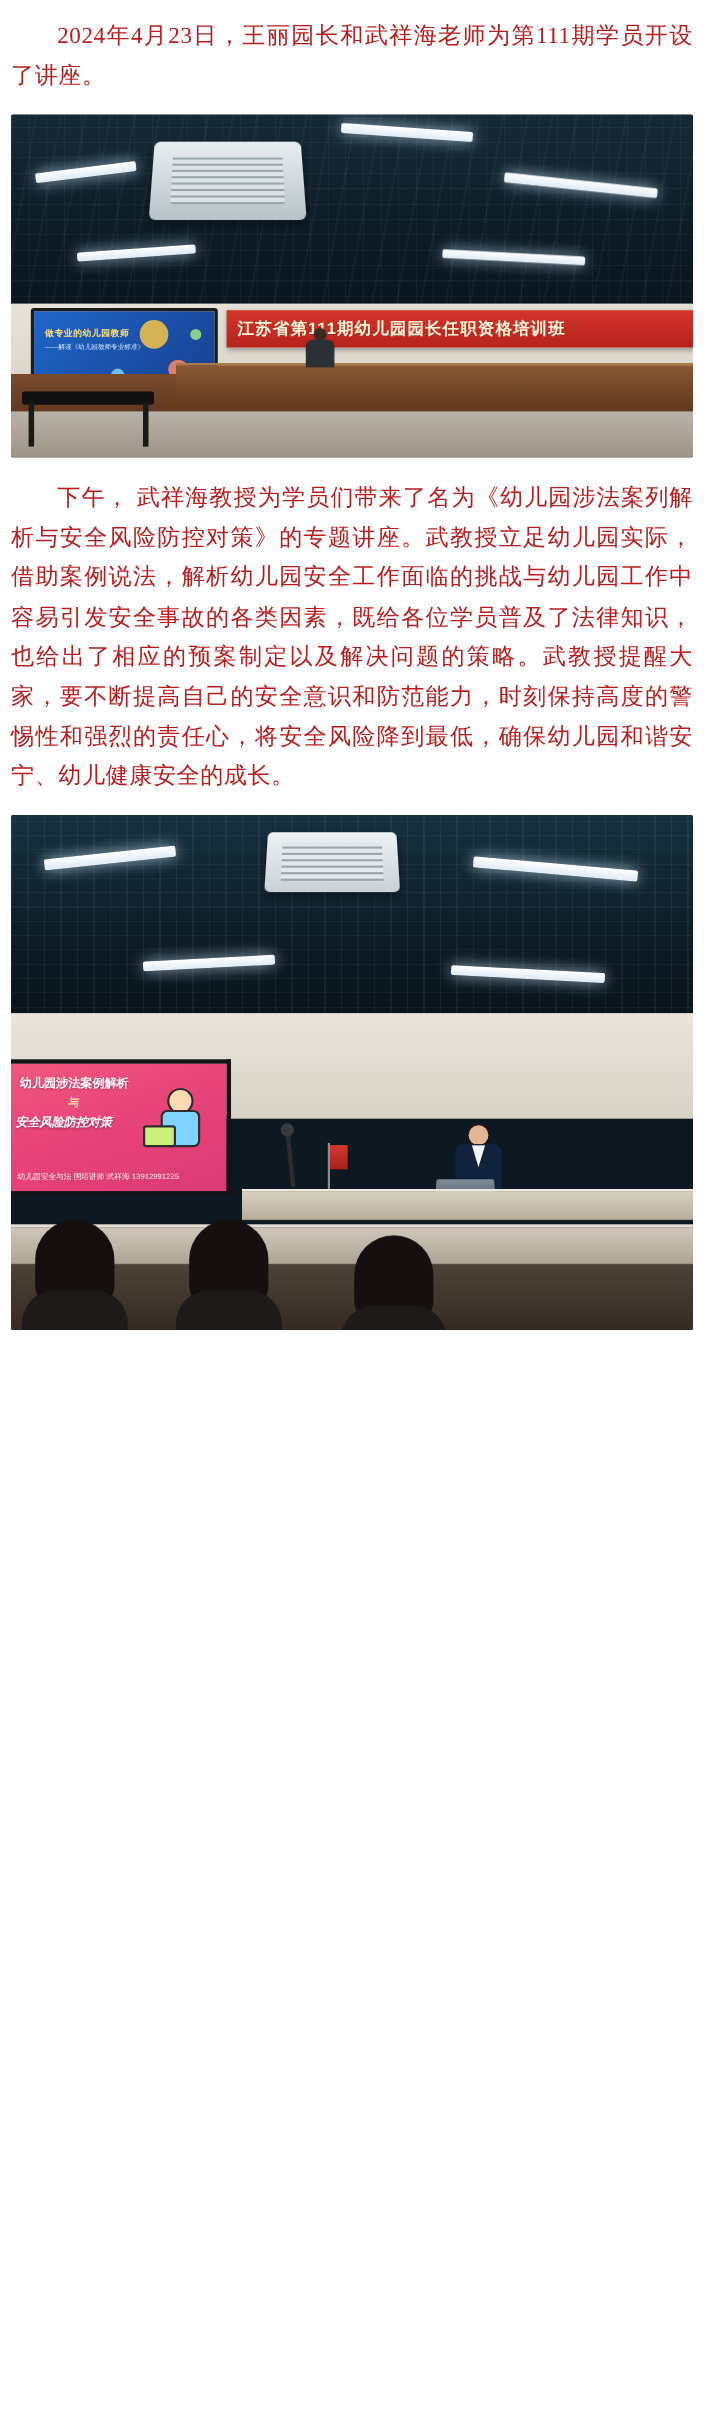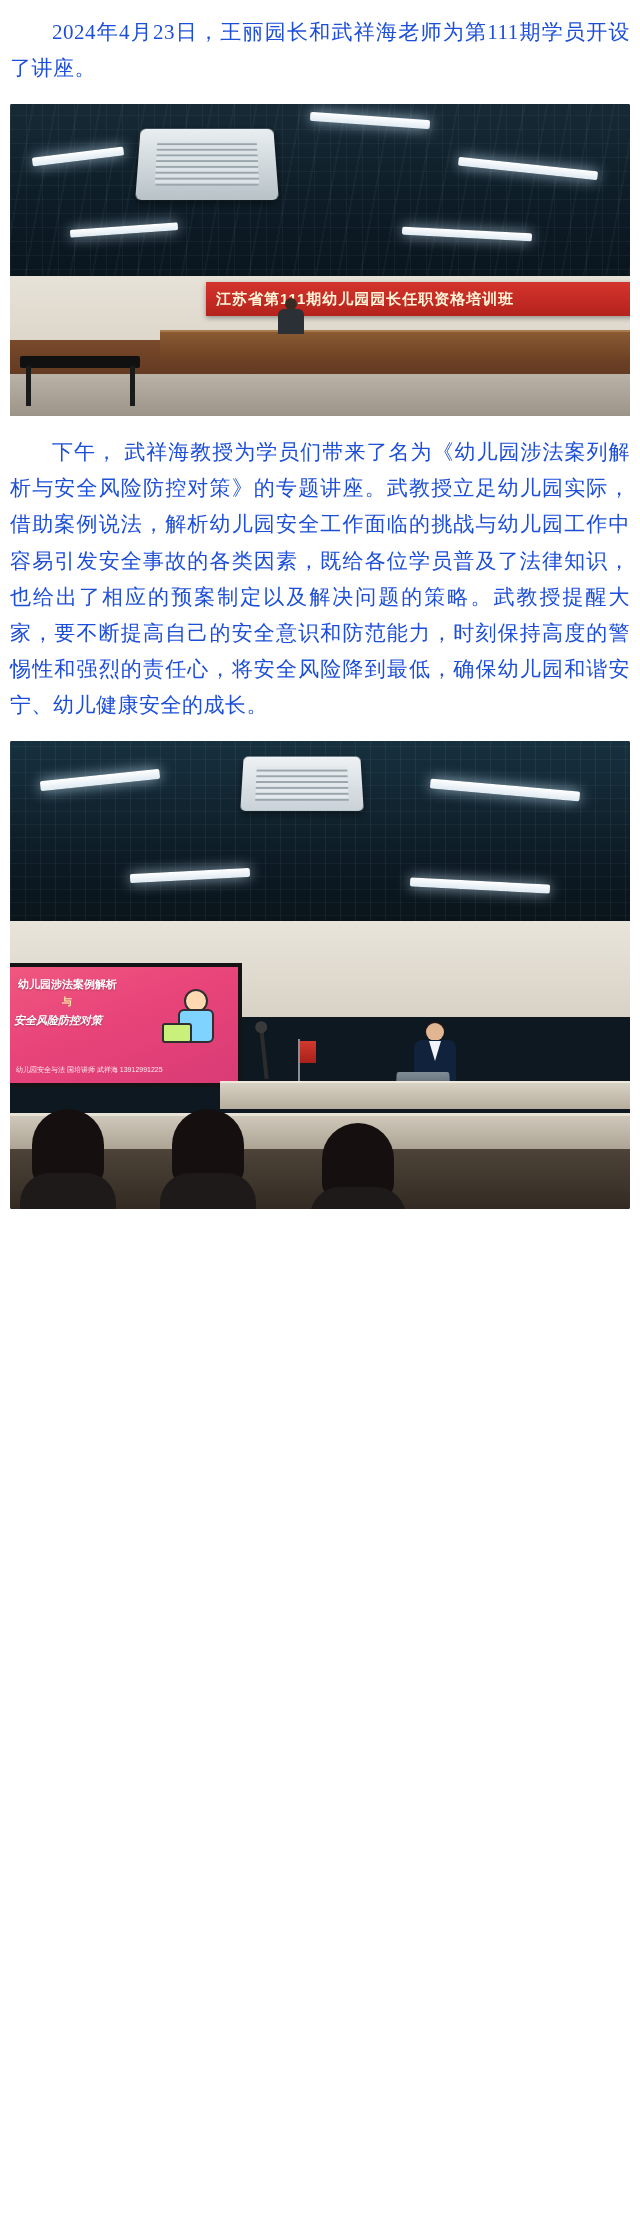--- a/index.html
+++ b/index.html
@@ -13,21 +13,21 @@
   }
   .page {
     width: 640px;
     box-sizing: border-box;
     padding: 14px 10px 8px 10px;
     background: #ffffff;
   }
   .para {
     font-size: 21px;
     line-height: 1.72;
-    color: #1d4ed8;
+    color: #b91c1c;
     text-align: justify;
     text-justify: inter-ideograph;
     text-indent: 2em;
     margin: 0 0 18px 0;
     letter-spacing: 0.5px;
   }
   .figure {
     width: 620px;
     margin: 6px 0 18px 0;
     position: relative;
@@ -189,21 +189,20 @@
     overflow: hidden; white-space: nowrap;
     box-shadow: 0 2px 6px rgba(0,0,0,0.3);
   }
   .p2-screen {
     position: absolute; left: 0px; top: 222px; width: 196px; height: 116px;
     background: linear-gradient(160deg, #f0577f 0%, #e8447a 45%, #d93b74 100%);
     border-right: 4px solid #141416;
     border-top: 4px solid #141416;
     border-bottom: 4px solid #141416;
     overflow: hidden;
-    padding-left: 32px;
   }
   .p2-screen .t1 {
     position: absolute; left: 8px; top: 10px; color: #ffffff;
     font-family: "Liberation Sans", sans-serif; font-size: 11px; font-weight: bold;
     text-shadow: 0 1px 2px rgba(0,0,0,0.25);
   }
   .p2-screen .t2 {
     position: absolute; left: 52px; top: 28px; color: #fff0a8;
     font-family: "Liberation Sans", sans-serif; font-size: 10px; font-weight: bold;
   }
@@ -315,20 +314,28 @@
     <div class="photo1">
       <div class="p1-ceiling"></div>
       <div class="p1-ac"></div>
       <div class="p1-lamp l1"></div>
       <div class="p1-lamp l2"></div>
       <div class="p1-lamp l3"></div>
       <div class="p1-lamp l4"></div>
       <div class="p1-lamp l5"></div>
       <div class="p1-wall"></div>
       <div class="p1-banner">江苏省第111期幼儿园园长任职资格培训班</div>
+      <div class="p1-screen">
+        <div class="p1-dot" style="left:96px;top:8px;width:26px;height:26px;background:#f6c445;"></div>
+        <div class="p1-dot" style="left:122px;top:44px;width:18px;height:18px;background:#ff8b5e;"></div>
+        <div class="p1-dot" style="left:70px;top:52px;width:12px;height:12px;background:#7fd0ff;"></div>
+        <div class="p1-dot" style="left:142px;top:16px;width:10px;height:10px;background:#9ae67f;"></div>
+        <div class="st">做专业的幼儿园教师</div>
+        <div class="ss">——解读《幼儿园教师专业标准》</div>
+      </div>
       <div class="p1-stage"></div>
       <div class="p1-desk"></div>
       <div class="p1-person">
         <div class="head"></div>
         <div class="body"></div>
       </div>
       <div class="p1-floor"></div>
       <div class="p1-table"></div>
       <div class="p1-leg" style="left:16px;"></div>
       <div class="p1-leg" style="left:120px;"></div>

